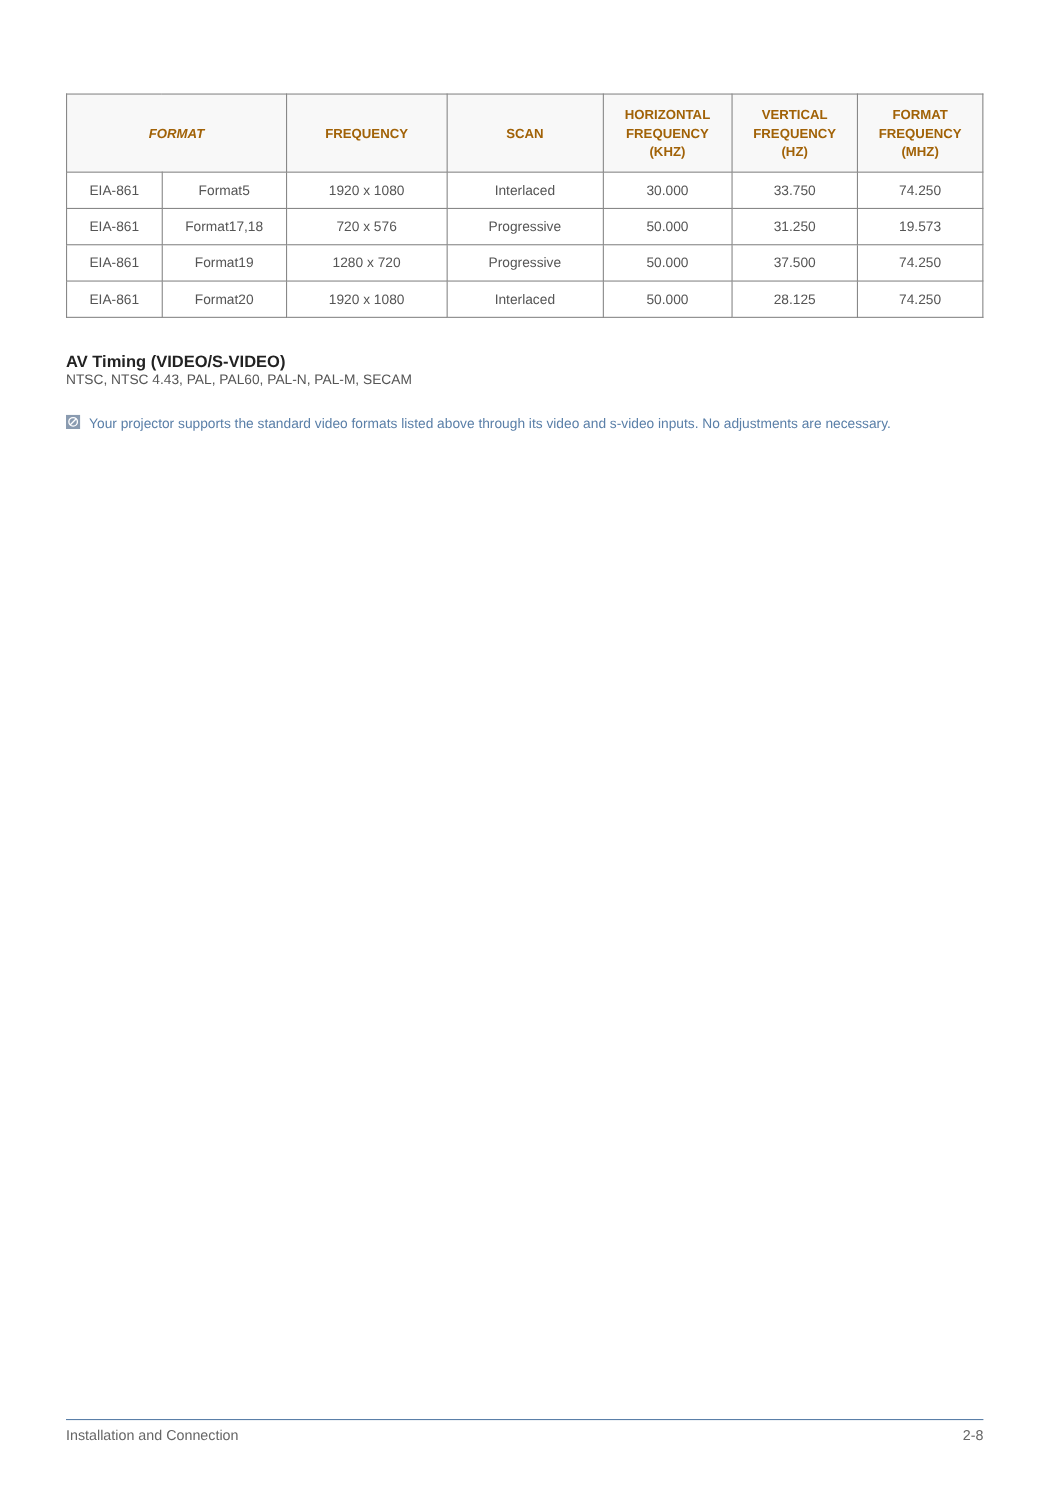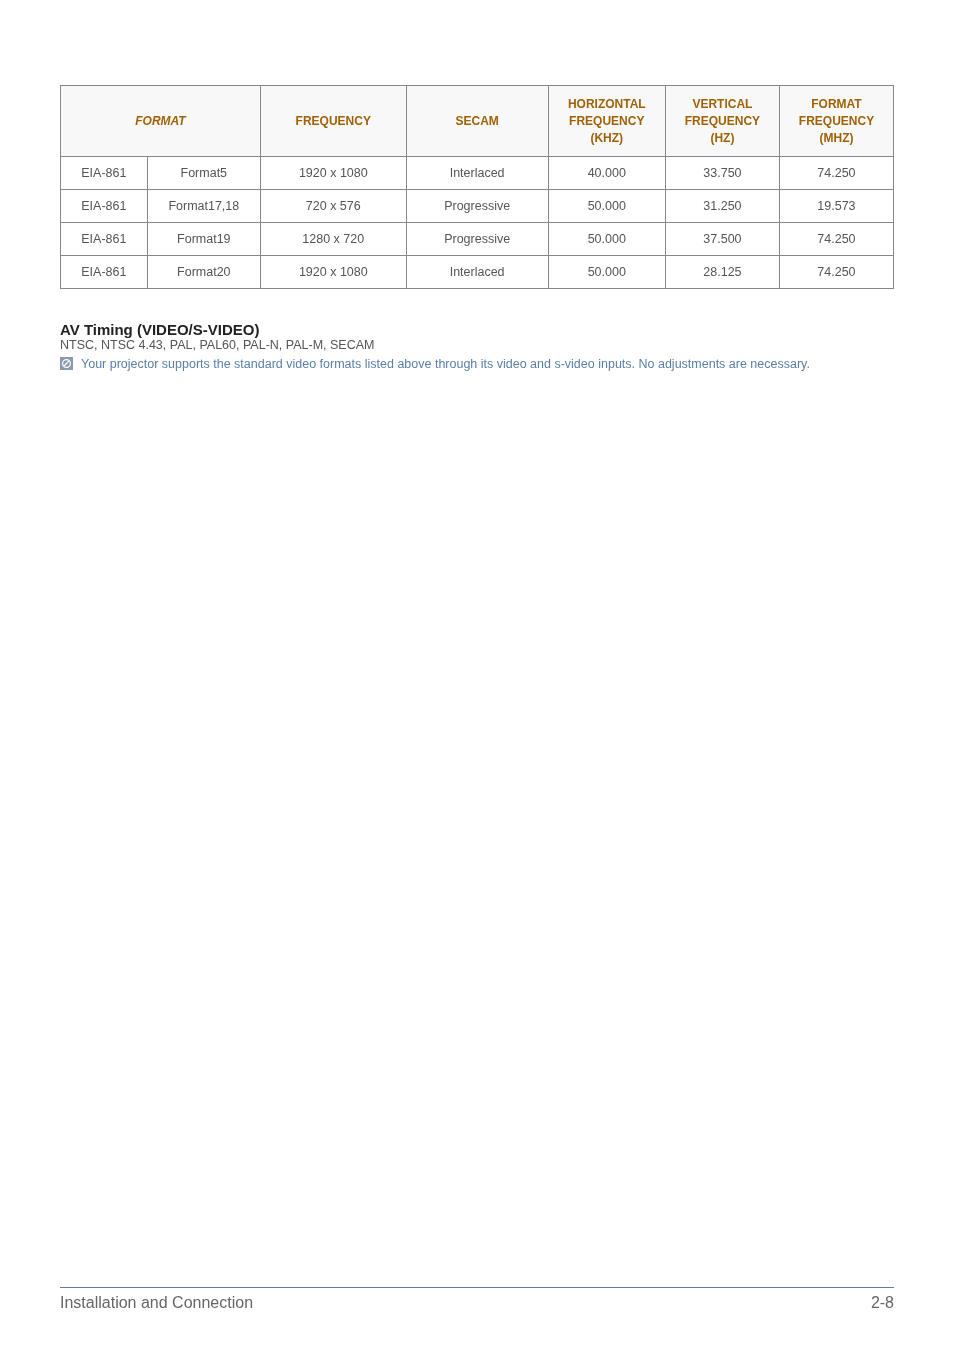--- a/index.html
+++ b/index.html
@@ -45,21 +45,21 @@
   }
   .section-heading {
     font-size: 15px;
     font-weight: bold;
     color: #222;
     margin-top: 32px;
   }
   .body-text {
     font-size: 12.5px;
     color: #555;
-    margin-bottom: 3px;
+    margin-bottom: 24px;
   }
   .note-row {
     display: flex;
     align-items: flex-start;
     gap: 8px;
   }
   .note-icon {
     flex: 0 0 auto;
     width: 13px;
     height: 13px;
@@ -72,33 +72,33 @@
   }
   .footer {
     position: absolute;
     left: 60px;
     right: 60px;
     bottom: 38px;
     border-top: 1px solid #5a7fa8;
     padding-top: 6px;
     display: flex;
     justify-content: space-between;
-    font-size: 16px;
+    font-size: 13px;
     color: #666;
   }
 </style>
 </head>
 <body>
 
 <table class="timing-table">
   <thead>
     <tr>
       <th colspan="2">FORMAT</th>
       <th>FREQUENCY</th>
-      <th>SECAM</th>
+      <th>SCAN</th>
       <th>
         <span>HORIZONTAL</span><br>
         <span>FREQUENCY</span><br>
         <span>(KHZ)</span>
       </th>
       <th>
         <span>VERTICAL</span><br>
         <span>FREQUENCY</span><br>
         <span>(HZ)</span>
       </th>
@@ -108,21 +108,21 @@
         <span>(MHZ)</span>
       </th>
     </tr>
   </thead>
   <tbody>
     <tr>
       <td>EIA-861</td>
       <td>Format5</td>
       <td>1920 x 1080</td>
       <td>Interlaced</td>
-      <td>40.000</td>
+      <td>30.000</td>
       <td>33.750</td>
       <td>74.250</td>
     </tr>
     <tr>
       <td>EIA-861</td>
       <td>Format17,18</td>
       <td>720 x 576</td>
       <td>Progressive</td>
       <td>50.000</td>
       <td>31.250</td>

